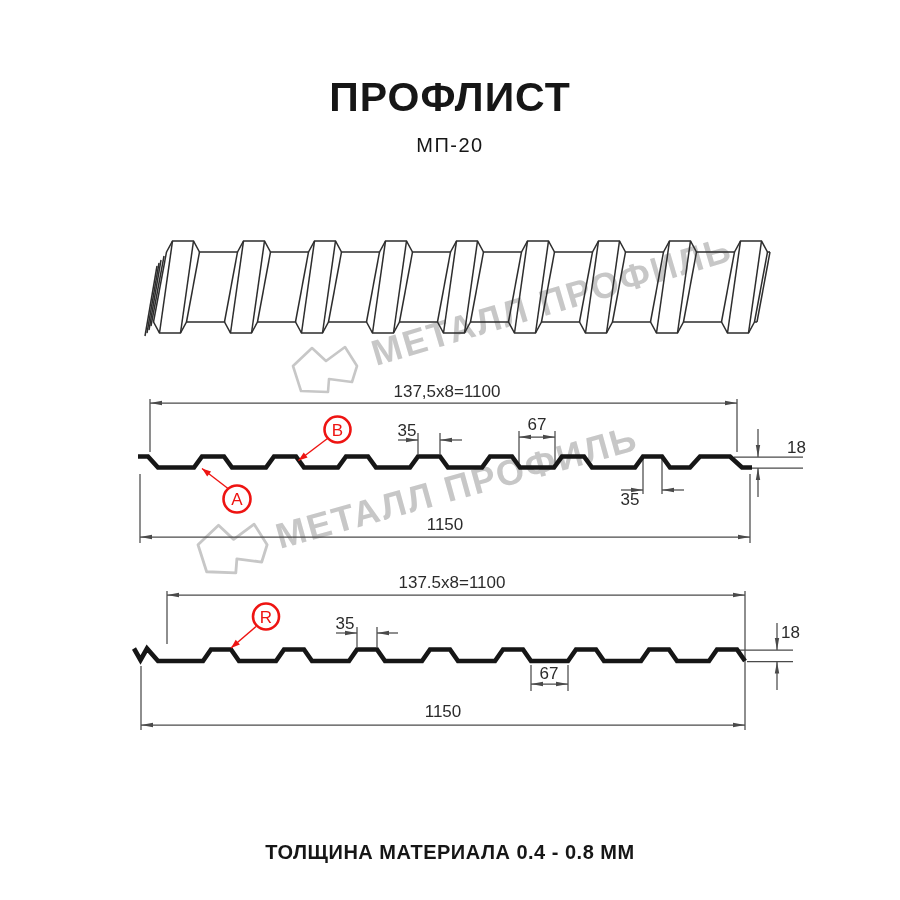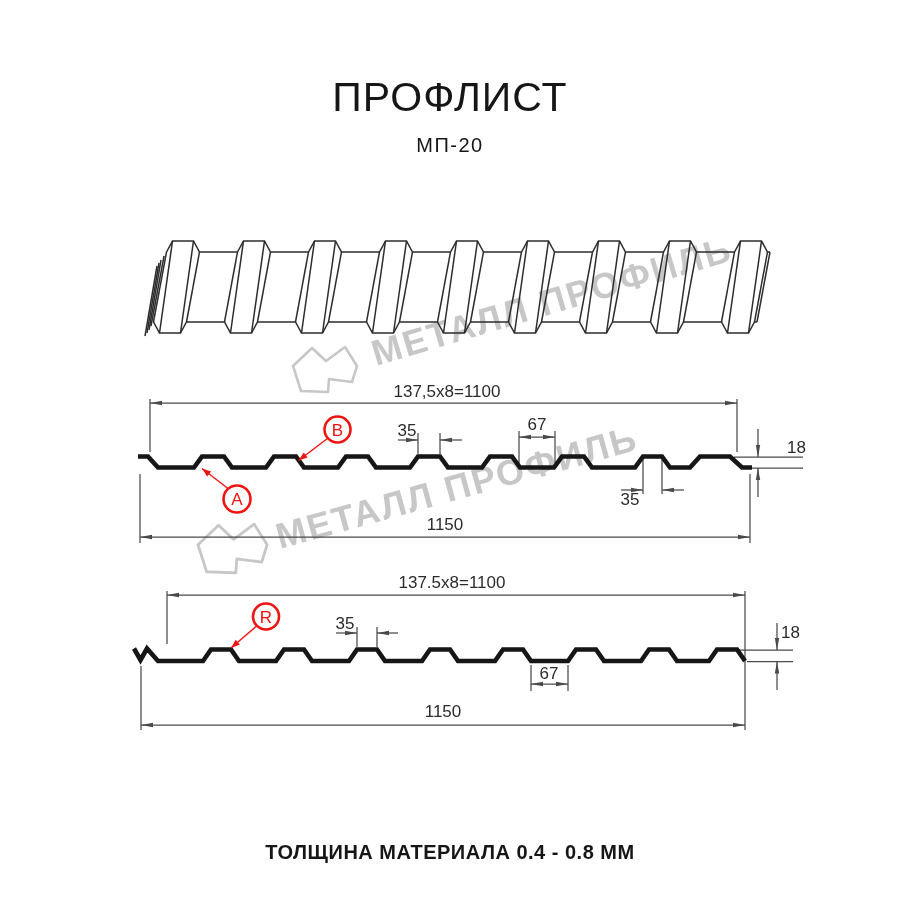--- a/index.html
+++ b/index.html
@@ -1,19 +1,19 @@
 <!DOCTYPE html>
 <html style="--red: #ee1412; --watermark: #c7c7c7; --ink: #161616; --line: #4a4a4a; --text: #2b2b2b;"><head>
 <meta charset="utf-8">
 <style>
   html,body{margin:0;padding:0;background:#fff;}
   .stage{position:relative;width:900px;height:900px;background:#fff;overflow:hidden;
          font-family:"Liberation Sans",sans-serif;}
   .page-title{position:absolute;top:74px;left:0;width:100%;text-align:center;
-    font-size:41px;font-weight:400;letter-spacing:1px;color:var(--ink,#161616);}
+    font-size:41px;font-weight:700;letter-spacing:1px;color:var(--ink,#161616);}
   .page-subtitle{position:absolute;top:134px;left:0;width:100%;text-align:center;
     font-size:20px;font-weight:500;letter-spacing:1.5px;color:var(--ink,#161616);}
   .footer-note{position:absolute;top:806px;left:0;width:100%;text-align:center;
     font-size:20px;font-weight:600;letter-spacing:.5px;color:var(--ink,#161616);margin-top:35px;}
   svg{position:absolute;left:0;top:0;font-family:"Liberation Sans",sans-serif;}
   .tl{stroke:var(--line,#4a4a4a);stroke-width:1.25;fill:none;}
   .ah{fill:var(--line,#4a4a4a);stroke:none;}
   .thick{stroke:var(--ink,#161616);stroke-width:4.6;fill:none;stroke-linejoin:miter;}
   .v3{stroke:#2d2d2d;stroke-width:1.5;fill:none;stroke-linejoin:miter;}
   .wm-text{fill:var(--watermark,#c7c7c7);font-size:36px;font-weight:700;letter-spacing:2px;}

